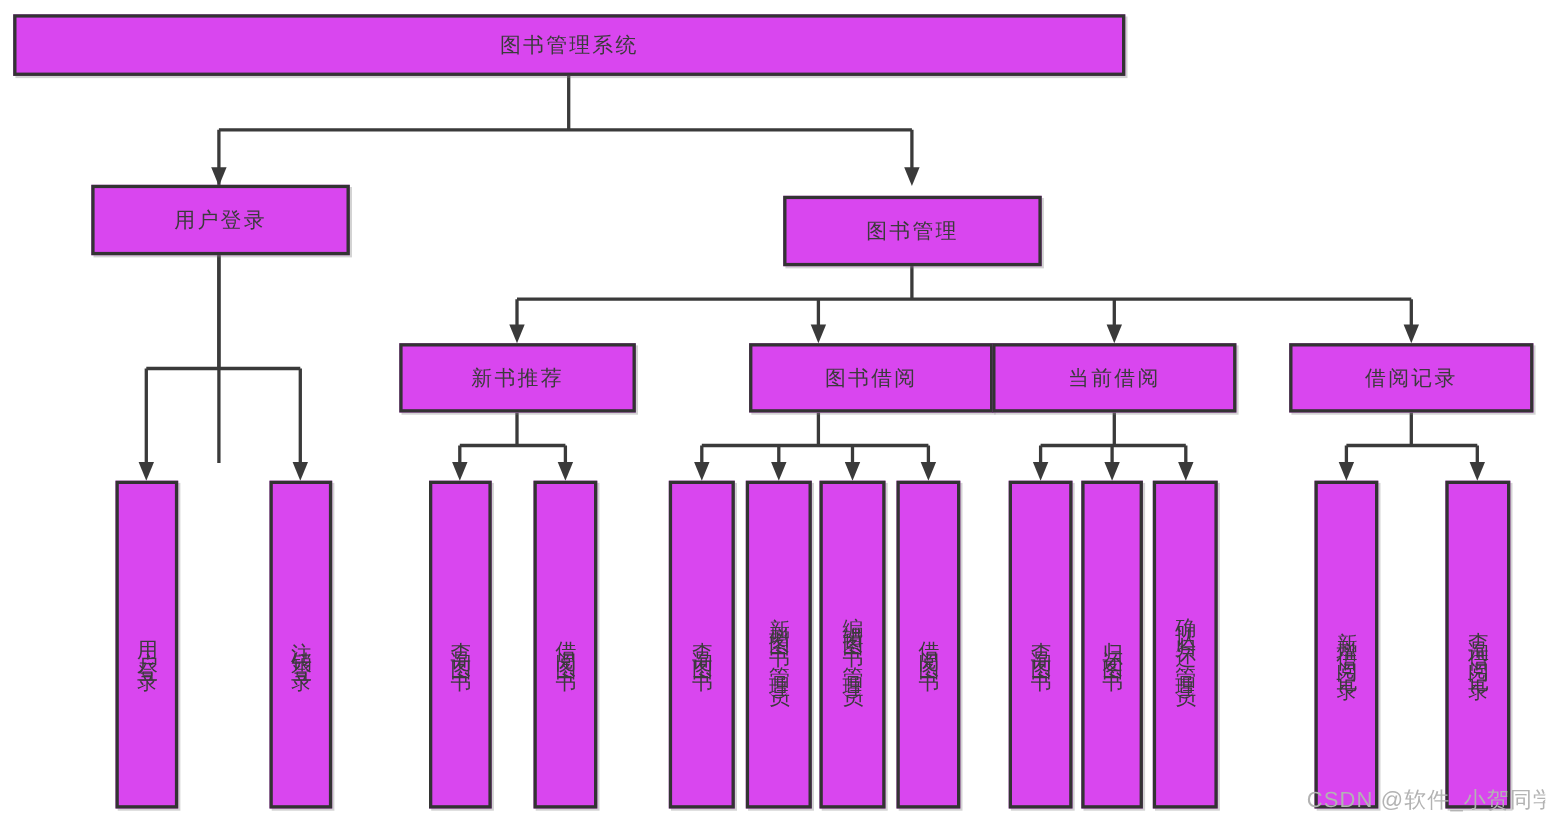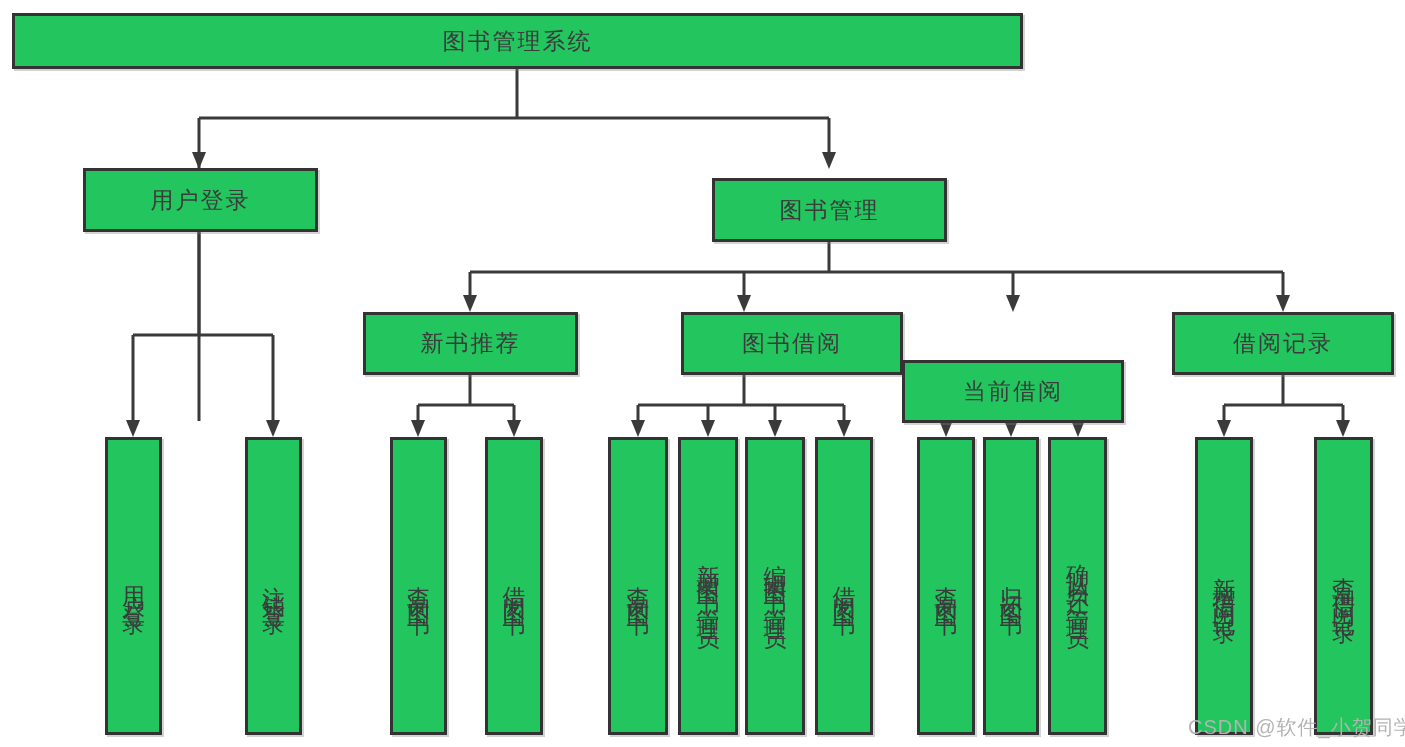--- a/index.html
+++ b/index.html
@@ -19,28 +19,28 @@
   #connectors {
     position: absolute;
     left: 0;
     top: 0;
     width: 1405px;
     height: 747px;
   }
   .node {
     position: absolute;
     box-sizing: border-box;
-    background: #22c55e;
+    background: #d946ef;
     border: 3px solid #333333;
     box-shadow: 2px 2px 0 rgba(130,130,130,0.35);
     display: flex;
     align-items: center;
     justify-content: center;
     color: #3b3b3b;
-    font-size: 23px;
+    font-size: 19px;
   }
   .hnode {
     letter-spacing: 2px;
     white-space: nowrap;
   }
   .vnode {
     top: 437px;
     height: 298px;
     writing-mode: vertical-rl;
     text-orientation: mixed;
@@ -98,21 +98,21 @@
     </g>
   </svg>
 
   <div class="node hnode" style="left:12px; top:13px; width:1011px; height:56px;">图书管理系统</div>
 
   <div class="node hnode" style="left:83px; top:168px; width:235px; height:64px;">用户登录</div>
   <div class="node hnode" style="left:712px; top:178px; width:235px; height:64px;">图书管理</div>
 
   <div class="node hnode" style="left:363px; top:312px; width:215px; height:63px;">新书推荐</div>
   <div class="node hnode" style="left:633px; top:312px; width:222px; height:63px;margin-left:48px;">图书借阅</div>
-  <div class="node hnode" style="left:902px; top:312px; width:222px; height:63px;margin-top:48px;">当前借阅</div>
+  <div class="node hnode" style="left:902px; top:312px; width:222px; height:63px;">当前借阅</div>
   <div class="node hnode" style="left:1172px; top:312px; width:222px; height:63px;">借阅记录</div>
 
   <div class="node vnode" style="left:105px; width:57px;">用户登录</div>
   <div class="node vnode" style="left:245px; width:57px;">注销登录</div>
 
   <div class="node vnode" style="left:390px; width:57px;">查询图书</div>
   <div class="node vnode" style="left:485px; width:58px;">借阅图书</div>
 
   <div class="node vnode" style="left:608px; width:60px;">查询图书</div>
   <div class="node vnode" style="left:678px; width:60px;">新增图书（管理员）</div>

